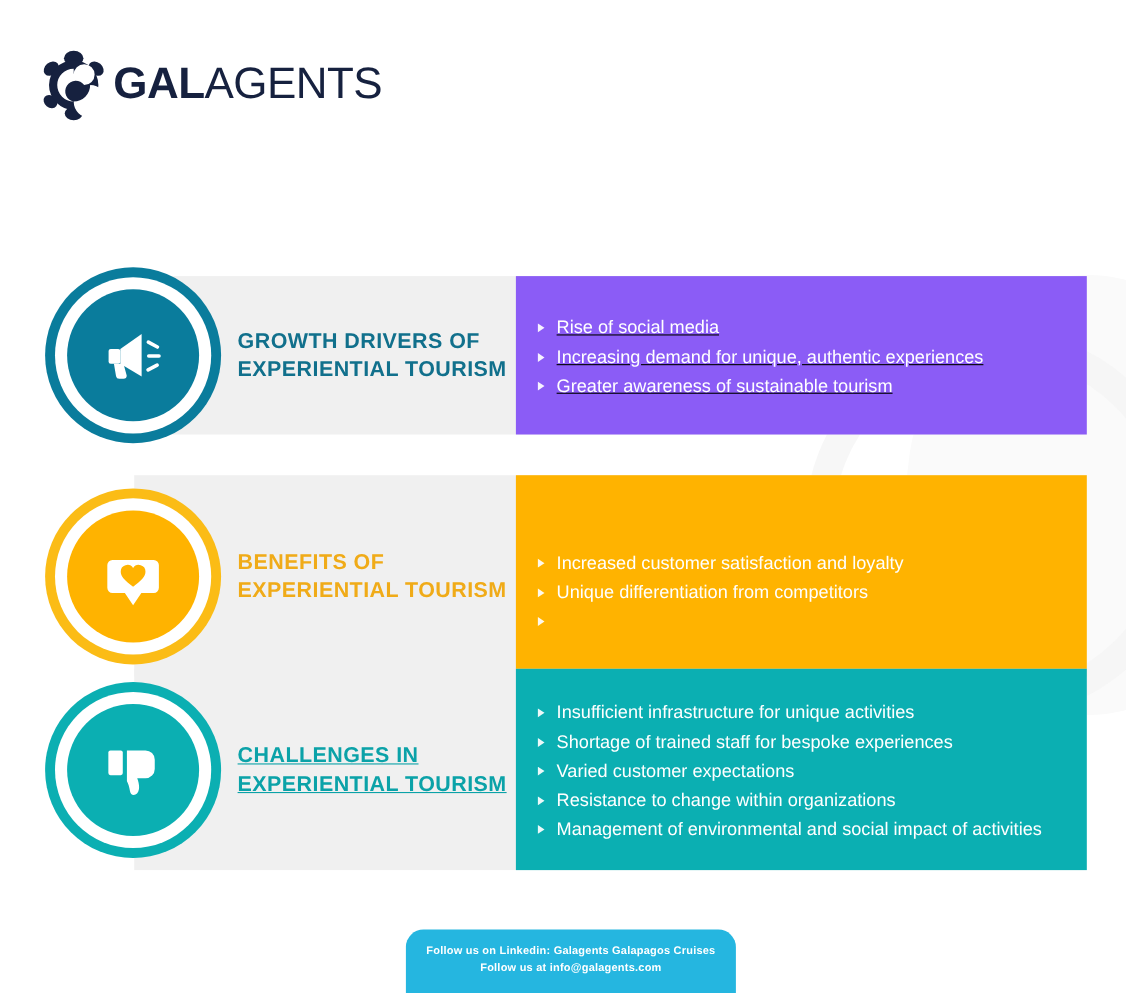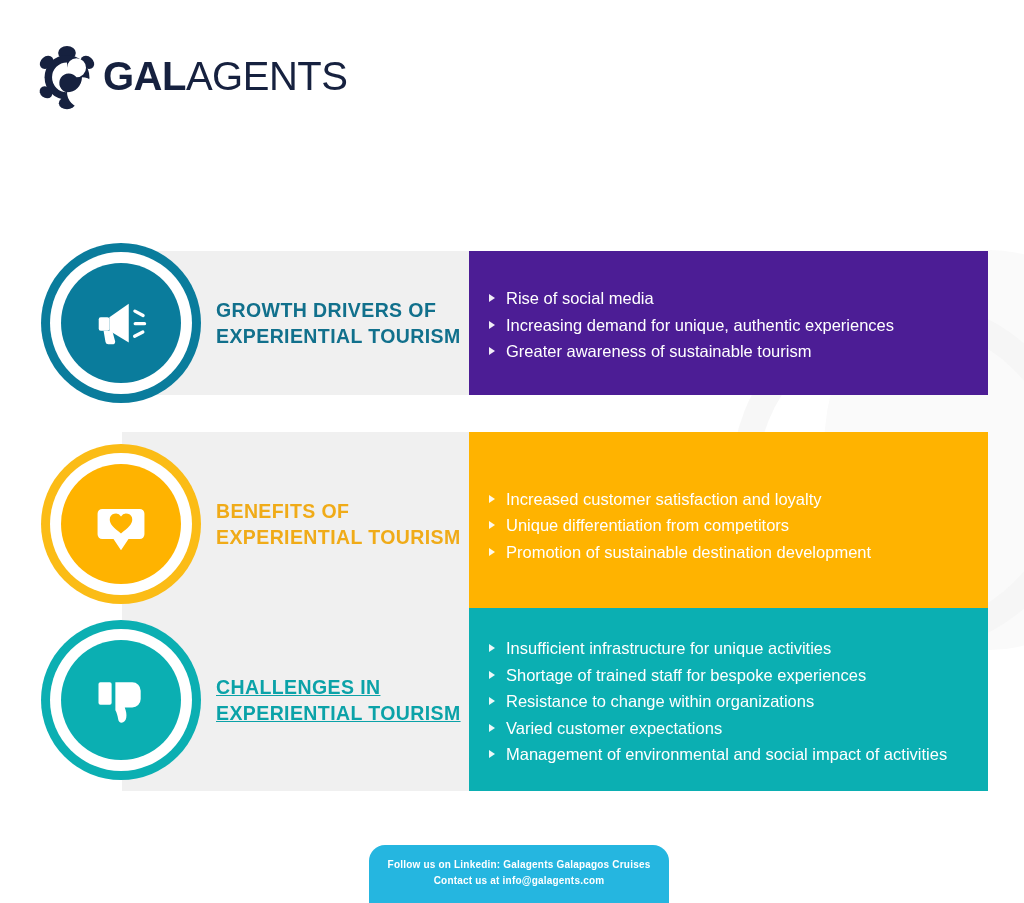--- a/index.html
+++ b/index.html
@@ -274,21 +274,21 @@
             <rect x="45" y="31" width="13" height="3.4" rx="1.7"></rect>
             <rect x="44" y="20" width="13" height="3.4" rx="1.7" transform="rotate(28 50 22)"></rect>
             <rect x="44" y="42" width="13" height="3.4" rx="1.7" transform="rotate(-28 50 44)"></rect>
           </g>
         </svg>
       </div>
     </div>
 
     <div class="row-heading" id="heading-0" style="color: rgb(17, 112, 140);">GROWTH DRIVERS OF EXPERIENTIAL TOURISM</div>
 
-    <div class="row-panel" id="panel-0" style="background: #4c1d95;">
+    <div class="row-panel" id="panel-0" style="background: #8b5cf6; text-decoration: underline;">
       <ul class="bullets" id="bullets-0">
           <li><span class="tri"></span><span>Rise of social media</span></li>
           <li><span class="tri"></span><span>Increasing demand for unique, authentic experiences</span></li>
           <li><span class="tri"></span><span>Greater awareness of sustainable tourism</span></li>
         </ul>
     </div>
   </div>
 
   <div class="row" id="row-1" style="top:432px;height:183px;">
     <div class="row-gray"></div>
@@ -309,21 +309,21 @@
         </svg>
       </div>
     </div>
 
     <div class="row-heading" id="heading-1" style="color: rgb(240, 171, 24);">BENEFITS OF EXPERIENTIAL TOURISM</div>
 
     <div class="row-panel" id="panel-1" style="background: rgb(255, 179, 0);">
       <ul class="bullets" id="bullets-1">
           <li><span class="tri"></span><span>Increased customer satisfaction and loyalty</span></li>
           <li><span class="tri"></span><span>Unique differentiation from competitors</span></li>
-          <li><span class="tri"></span><span>Promotion of sustainable destination development</span></li>
+          <li><span class="tri"></span></li>
         </ul>
     </div>
   </div>
 
   <div class="row" id="row-2" style="top:608px;height:183px;">
     <div class="row-gray"></div>
 
     <div class="badge">
       <div class="badge-ring" id="ring-2" style="background: rgb(11, 175, 178);"></div>
       <div class="badge-gap"></div>
@@ -341,29 +341,29 @@
         </svg>
       </div>
     </div>
 
     <div class="row-heading" id="heading-2" style="color: rgb(11, 162, 168); text-decoration: underline;">CHALLENGES IN EXPERIENTIAL TOURISM</div>
 
     <div class="row-panel" id="panel-2" style="background: rgb(11, 175, 178);">
       <ul class="bullets" id="bullets-2">
           <li><span class="tri"></span><span>Insufficient infrastructure for unique activities</span></li>
           <li><span class="tri"></span><span>Shortage of trained staff for bespoke experiences</span></li>
+          <li><span class="tri"></span><span>Varied customer expectations</span></li>
           <li><span class="tri"></span><span>Resistance to change within organizations</span></li>
-          <li><span class="tri"></span><span>Varied customer expectations</span></li>
           <li><span class="tri"></span><span>Management of environmental and social impact of activities</span></li>
         </ul>
     </div>
   </div>
 
   <div class="footer">
     <div class="footer-line">
       <span style="font-weight:700">Follow us on Linkedin: </span><span style="font-weight:800">Galagents Galapagos Cruises</span>
     </div>
     <div class="footer-line">
-      <span style="font-weight:700">Contact us at </span><span style="font-weight:800">info@galagents.com</span>
+      <span style="font-weight:700">Follow us at </span><span style="font-weight:800">info@galagents.com</span>
     </div>
   </div>
 
 </div>
 
 </body></html>

